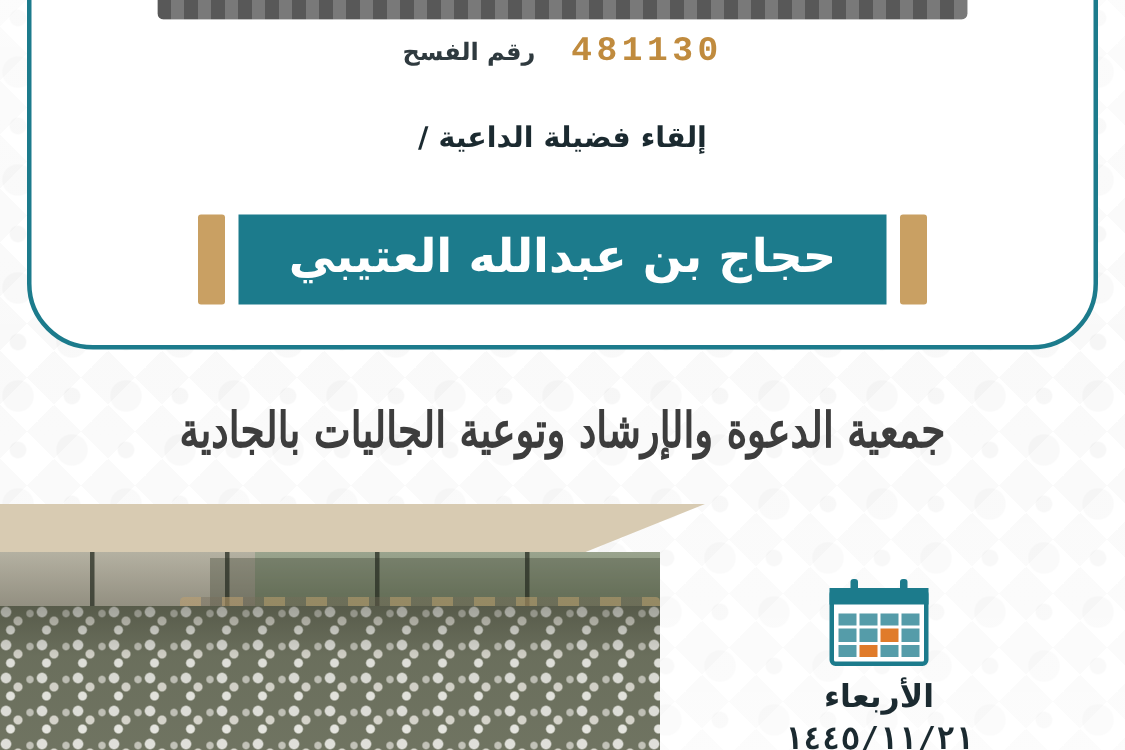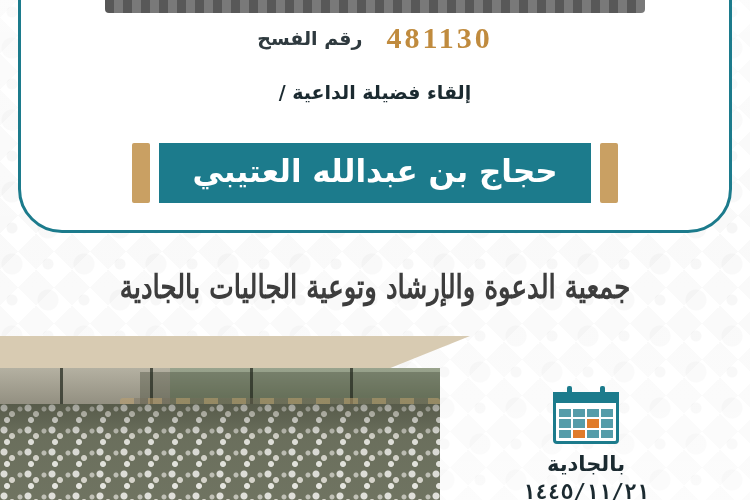--- a/index.html
+++ b/index.html
@@ -66,31 +66,31 @@
     position: absolute;
     top: 168px;
     left: 0;
     right: 0;
     display: flex;
     justify-content: center;
     align-items: center;
     gap: 24px;
   }
   .serial-label {
-    font-size: 19px;
+    font-size: 16px;
     font-weight: 700;
     color: #2f3a3f;
     letter-spacing: 0px;
   }
   .serial-number {
-    font-size: 30px;
+    font-size: 23px;
     font-weight: 700;
     color: #c08b3e;
     letter-spacing: 3px;
-    font-family: Liberation Serif, serif;
+    font-family: Liberation Mono, monospace;
     direction: ltr;
   }
 
   .presenter-line {
     position: absolute;
     top: 228px;
     left: 0;
     right: 0;
     text-align: center;
     font-size: 19px;
@@ -342,15 +342,15 @@
       <i></i>
         <i class="hot"></i>
         <i></i>
         <i></i>
       <i></i>
         <i></i>
         <i class="hot"></i>
         <i></i>
     </div>
   </div>
-  <div class="date-day">بالجادية</div>
+  <div class="date-day">الأربعاء</div>
   <div class="date-value">١٤٤٥/١١/٢١</div>
 </div>
 
 </body></html>

